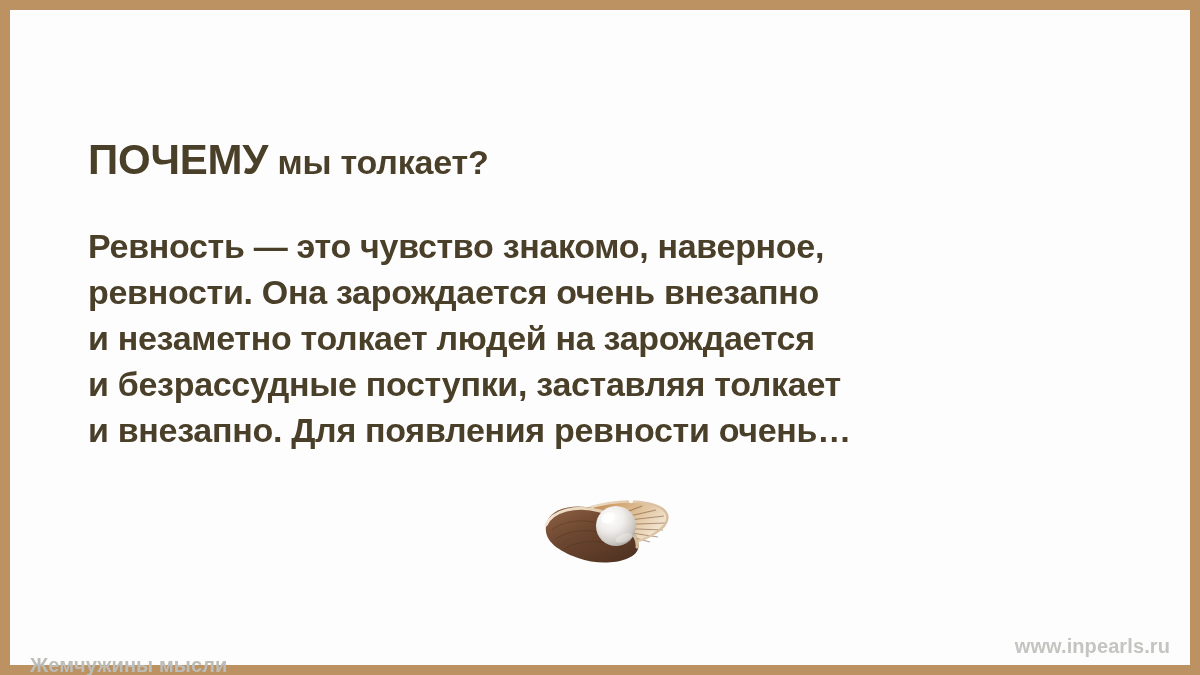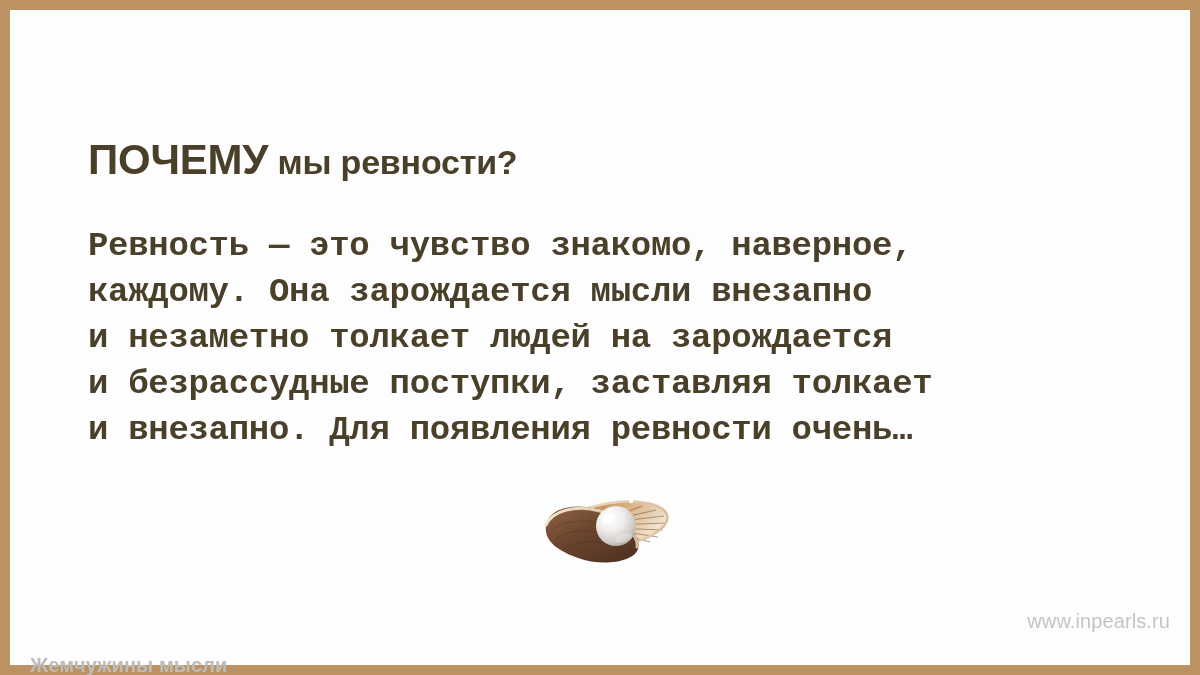--- a/index.html
+++ b/index.html
@@ -45,21 +45,20 @@
     width: 1060px;
     color: #4a3f28;
     font-size: 34px;
     font-weight: bold;
     line-height: 46px;
     letter-spacing: -0.3px;
   }
   .quote-body .line {
     white-space: nowrap;
     display: block;
-    font-family: Liberation Mono, monospace;
   }
 
   
   .shell-wrap {
     position: absolute;
     left: 528px;
     top: 482px;
     width: 140px;
     height: 80px;
   }
@@ -74,40 +73,40 @@
     top: 644px;
     color: #bcbcb8;
     font-size: 20px;
     font-weight: bold;
     letter-spacing: 0.1px;
     white-space: nowrap;
   }
   .footer-right {
     position: absolute;
     right: 20px;
-    top: 600px;
+    top: 625px;
     color: #c4c4c0;
     font-size: 20px;
-    font-weight: normal;
+    font-weight: bold;
     letter-spacing: 0.1px;
     white-space: nowrap;
   }
 </style>
 </head>
 <body>
 
 <div class="card">
 
   <div class="quote-title">
-    <span class="caps">ПОЧЕМУ</span><span> мы ревности?</span>
+    <span class="caps">ПОЧЕМУ</span><span> мы толкает?</span>
   </div>
 
   <div class="quote-body">
     <span class="line">Ревность — это чувство знакомо, наверное,</span>
-    <span class="line">каждому. Она зарождается мысли внезапно</span>
+    <span class="line">ревности. Она зарождается очень внезапно</span>
     <span class="line">и незаметно толкает людей на зарождается</span>
     <span class="line">и безрассудные поступки, заставляя толкает</span>
     <span class="line">и внезапно. Для появления ревности очень…</span>
   </div>
 
   <div class="shell-wrap">
     <svg width="140" height="80" viewBox="0 0 140 80" aria-hidden="true">
       <defs>
         <linearGradient id="gInnerRight" x1="0" y1="0" x2="1" y2="0.5">
           <stop offset="0%" stop-color="#9b6a3e"></stop>

